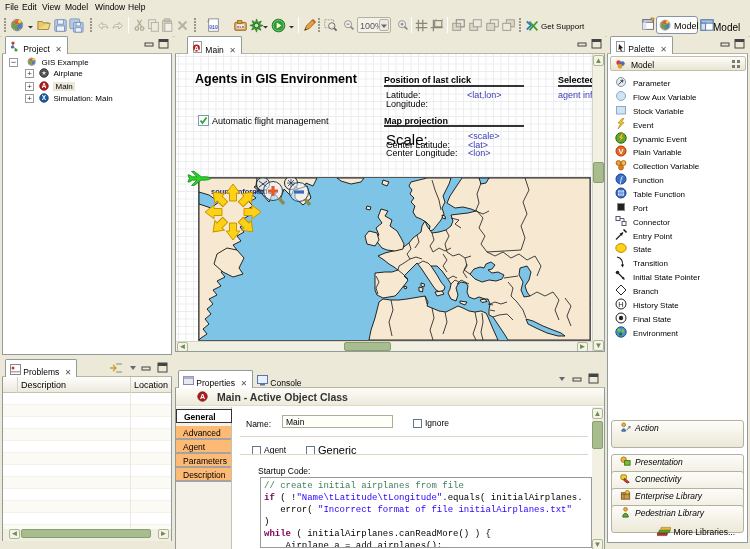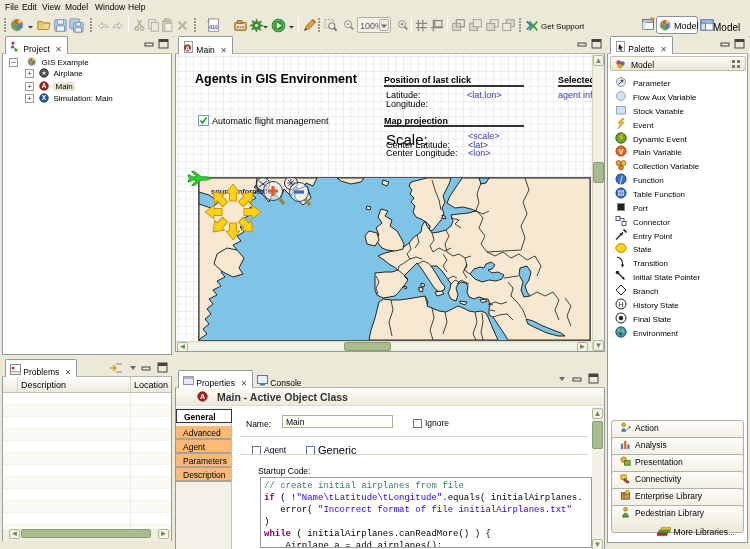--- a/index.html
+++ b/index.html
@@ -24,21 +24,21 @@
 
 .sb { position:absolute; background:#f2f0e3; }
 .sb-btn { position:absolute; width:11px; height:11px; background:#f5f3e7; border:1px solid #aeb696; border-radius:2px; color:#6b8f4e; font-size:8px; line-height:9px; text-align:center; font-weight:bold; }
 .sb-thumb { position:absolute; background:#a9bc8f; border:1px solid #88a06b; border-radius:2px; }
 
 .treerow { position:absolute; height:12px; white-space:nowrap; font-size:8px; }
 .plus { display:inline-block; width:9px; height:9px; border:1px solid #9a9a9a; background:#fff; font-size:8px; line-height:7px; text-align:center; vertical-align:middle; color:#333; }
 
 .pitem { position:absolute; left:7px; height:14px; white-space:nowrap; font-size:8px; }
 .pitem svg { vertical-align:-2px; margin-right:6px; }
-.pbtn { position:absolute; left:3px; width:133px; height:28px; background:linear-gradient(#fdfcf9,#ece9d8); border:1px solid #b5b1a0; border-radius:3px; font-size:8.5px; padding:1px 0 0 8px; white-space:nowrap; }
+.pbtn { position:absolute; left:3px; width:133px; height:28px; background:linear-gradient(#fdfcf9,#ece9d8); border:1px solid #b5b1a0; border-radius:3px; font-size:8.5px; padding:1px 0 0 8px; white-space:nowrap;font-style:italic; }
 .pbtn svg { vertical-align:-2px; margin-right:4px; }
 
 .proptab { position:absolute; left:0; width:55px; height:14px; border-bottom:2px solid #a3a3a3; padding:2px 0 0 7px; background:#fdba74; font-size:8.5px; }
 .checkbox { display:inline-block; width:9px; height:9px; border:1px solid #62788c; background:#fff; vertical-align:middle; }
 code, .mono { font-family:"Liberation Mono", monospace; }
 </style>
 </head>
 <body>
 
 <div id="menubar">
@@ -297,21 +297,21 @@
     <div class="abs" style="left:0; top:152px; width:168px; height:12px; background:#f1efe2;">
       <div class="sb-btn" style="left:6px; top:0px; height:10px; line-height:8px;">◄</div>
       <div class="sb-thumb" style="left:18px; top:0px; width:130px; height:9px;"></div>
       <div class="sb-btn" style="left:155px; top:0px; height:10px; line-height:8px;">►</div>
     </div>
   </div>
 </div>
 
 <div class="view" id="editorview" style="left:175px; top:36px; width:430px; height:316px;">
   <div class="tabbar"></div>
-  <div class="tab" style="left:3px;text-align:right;">
+  <div class="tab" style="left:12px;text-align:right;">
     <svg width="11" height="12" viewBox="0 0 11 12">
         <rect x="1.5" y="0.5" width="8" height="11" fill="#fff" stroke="#999"></rect>
         <circle cx="4.5" cy="7" r="3.4" fill="#b02020"></circle>
         <text x="4.5" y="9.5" font-size="7" fill="#fff" text-anchor="middle" font-weight="bold">A</text>
       </svg>
     Main <span class="x">✕</span></div>
   <div class="minmax" style="right:2px;"><svg width="26" height="10">
         <rect x="1" y="4" width="8" height="3" fill="none" stroke="#444"></rect>
         <rect x="15" y="0" width="9" height="9" fill="none" stroke="#444"></rect>
         <rect x="15" y="0" width="9" height="3" fill="#444"></rect>
@@ -649,25 +649,20 @@
           <circle cx="6" cy="6" r="5.2" fill="#4a90c8" stroke="#205888"></circle>
           <circle cx="4" cy="4" r="1.6" fill="#7ec832"></circle>
           <circle cx="8" cy="5" r="1.4" fill="#7ec832"></circle>
           <circle cx="5.5" cy="8" r="1.5" fill="#2a6a1a"></circle>
         </svg>Environment</div>
     <div class="pbtn" style="top:366px;"><svg width="11" height="11" viewBox="0 0 12 12">
           <circle cx="4" cy="3" r="2" fill="#f0b040" stroke="#a87818"></circle>
           <path d="M2,10 C2,6.5 6,6.5 6,10 Z" fill="#5090d0" stroke="#2a5a90"></path>
           <path d="M7,9 L11,5 M11,5 L9,5.3 M11,5 L10.7,7" stroke="#555" stroke-width="0.9" fill="none"></path>
         </svg>Action</div>
-    <div class="pbtn" style="top:383px;"><svg width="11" height="11" viewBox="0 0 12 12">
-          <rect x="1" y="5" width="2.5" height="6" fill="#4a80c0"></rect>
-          <rect x="4.5" y="2" width="2.5" height="9" fill="#e06820"></rect>
-          <rect x="8" y="6" width="2.5" height="5" fill="#4a80c0"></rect>
-        </svg>Analysis</div>
     <div class="pbtn" style="top:400px;"><svg width="11" height="11" viewBox="0 0 12 12">
           <circle cx="4" cy="4" r="3" fill="#f0b040" stroke="#a87818"></circle>
           <rect x="5" y="5" width="6" height="5" fill="#80b840" stroke="#3a7a10"></rect>
         </svg>Presentation</div>
     <div class="pbtn" style="top:417px;"><svg width="11" height="11" viewBox="0 0 12 12">
           <rect x="1" y="2" width="6" height="5" rx="1" fill="#f0d030" stroke="#a08010"></rect>
           <path d="M5,6 L10,10 L8,11 L4,8 Z" fill="#d04030" stroke="#802015"></path>
         </svg>Connectivity</div>
     <div class="pbtn" style="top:434px;"><svg width="11" height="11" viewBox="0 0 12 12">
           <rect x="1.5" y="3" width="9" height="7" fill="#c89858" stroke="#80581c"></rect>

